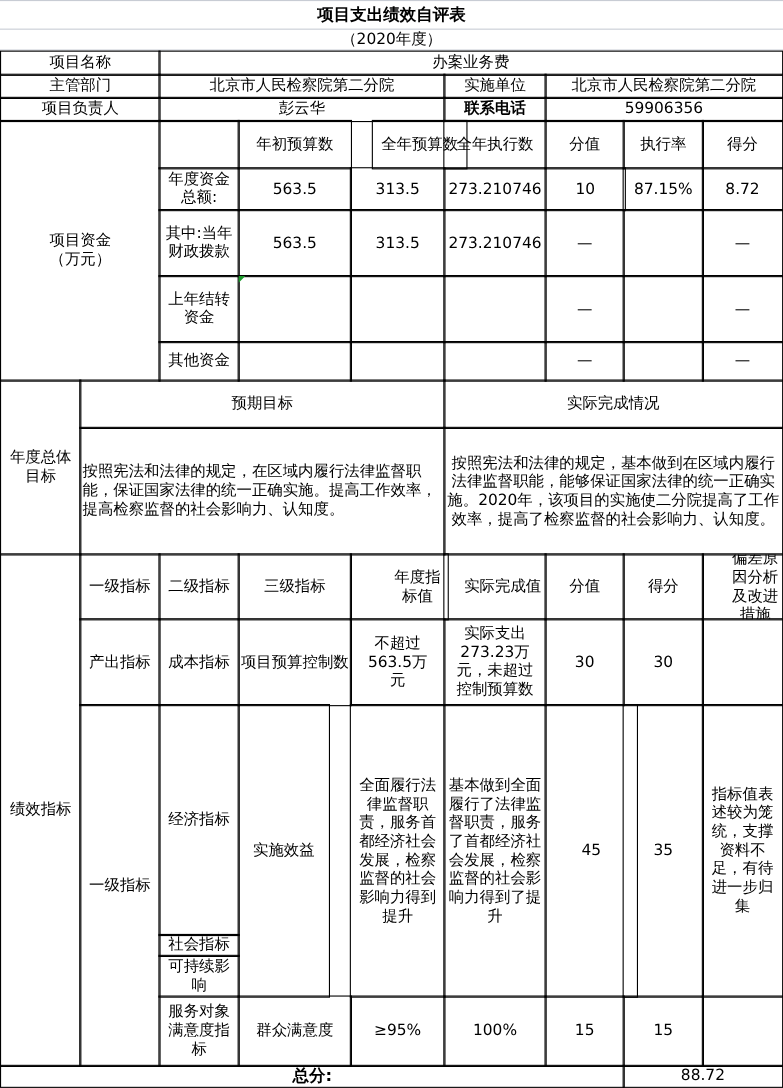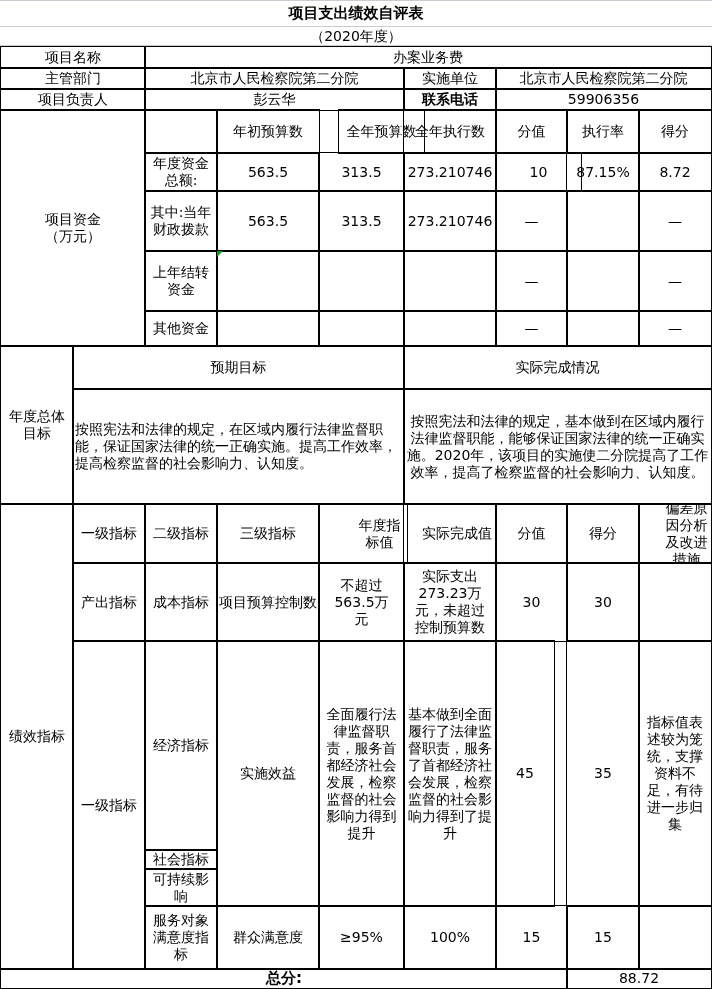--- a/index.html
+++ b/index.html
@@ -37,21 +37,21 @@
 <div class="c b" style="left:318px;top:109px;width:87px;height:45px;margin-left:20px;">全年预算数</div>
 <div class="c b" style="left:403px;top:109px;width:94px;height:45px;">全年执行数</div>
 <div class="c b" style="left:495px;top:109px;width:73px;height:45px;">分值</div>
 <div class="c b" style="left:566px;top:109px;width:74px;height:45px;">执行率</div>
 <div class="c b" style="left:638px;top:109px;width:74px;height:45px;">得分</div>
 
 <div class="c b" style="left:144px;top:152px;width:74px;height:40px;">年度资金总额:</div>
 <div class="c b" style="left:216px;top:152px;width:104px;height:40px;">563.5</div>
 <div class="c b" style="left:318px;top:152px;width:87px;height:40px;">313.5</div>
 <div class="c b" style="left:403px;top:152px;width:94px;height:40px;">273.210746</div>
-<div class="c b" style="left:495px;top:152px;width:87px;height:40px;">10</div>
+<div class="c b" style="left:495px;top:152px;width:74px;height:40px;">10</div>
 <div class="c b" style="left:566px;top:152px;width:74px;height:40px;">87.15%</div>
 <div class="c b" style="left:638px;top:152px;width:74px;height:40px;">8.72</div>
 
 <div class="c b" style="left:144px;top:190px;width:74px;height:62px;">其中:当年财政拨款</div>
 <div class="c b" style="left:216px;top:190px;width:104px;height:62px;">563.5</div>
 <div class="c b" style="left:318px;top:190px;width:87px;height:62px;">313.5</div>
 <div class="c b" style="left:403px;top:190px;width:94px;height:62px;">273.210746</div>
 <div class="c b" style="left:495px;top:190px;width:73px;height:62px;">—</div>
 <div class="c b" style="left:566px;top:190px;width:74px;height:62px;"></div>
 <div class="c b" style="left:638px;top:190px;width:74px;height:62px;">—</div>
@@ -96,24 +96,24 @@
 <div class="c b" style="left:318px;top:562px;width:87px;height:80px;padding:0 14px;">不超过563.5万元</div>
 <div class="c b" style="left:403px;top:562px;width:94px;height:80px;padding:0 6px;">实际支出273.23万元，未超过控制预算数</div>
 <div class="c b" style="left:495px;top:562px;width:73px;height:80px;">30</div>
 <div class="c b" style="left:566px;top:562px;width:74px;height:80px;">30</div>
 <div class="c b" style="left:638px;top:562px;width:74px;height:80px;"></div>
 
 <div class="c b" style="left:72px;top:640px;width:74px;height:330px;">一级指标</div>
 <div class="c b" style="left:144px;top:640px;width:74px;height:211px;">经济指标</div>
 <div class="c b" style="left:144px;top:849px;width:74px;height:21px;">社会指标</div>
 <div class="c b" style="left:144px;top:868px;width:74px;height:39px;">可持续影响</div>
-<div class="c b" style="left:216px;top:640px;width:104px;height:267px;">实施效益</div>
+<div class="c b" style="left:216px;top:640px;width:84px;height:267px;">实施效益</div>
 <div class="c b" style="left:318px;top:640px;width:87px;height:267px;">全面履行法律监督职责，服务首都经济社会发展，检察监督的社会影响力得到提升</div>
 <div class="c b" style="left:403px;top:640px;width:94px;height:267px;padding:0 4px;">基本做到全面履行了法律监督职责，服务了首都经济社会发展，检察监督的社会影响力得到了提升</div>
-<div class="c b" style="left:495px;top:640px;width:60px;height:267px;">45</div>
+<div class="c b" style="left:495px;top:640px;width:85px;height:267px;">45</div>
 <div class="c b" style="left:566px;top:640px;width:74px;height:267px;">35</div>
 <div class="c b" style="left:638px;top:640px;width:74px;height:267px;">指标值表述较为笼统，支撑资料不足，有待进一步归集</div>
 
 <div class="c b" style="left:144px;top:905px;width:74px;height:65px;">服务对象满意度指标</div>
 <div class="c b" style="left:216px;top:905px;width:104px;height:65px;">群众满意度</div>
 <div class="c b" style="left:318px;top:905px;width:87px;height:65px;">≥95%</div>
 <div class="c b" style="left:403px;top:905px;width:94px;height:65px;">100%</div>
 <div class="c b" style="left:495px;top:905px;width:73px;height:65px;">15</div>
 <div class="c b" style="left:566px;top:905px;width:74px;height:65px;">15</div>
 <div class="c b" style="left:638px;top:905px;width:74px;height:65px;"></div>

